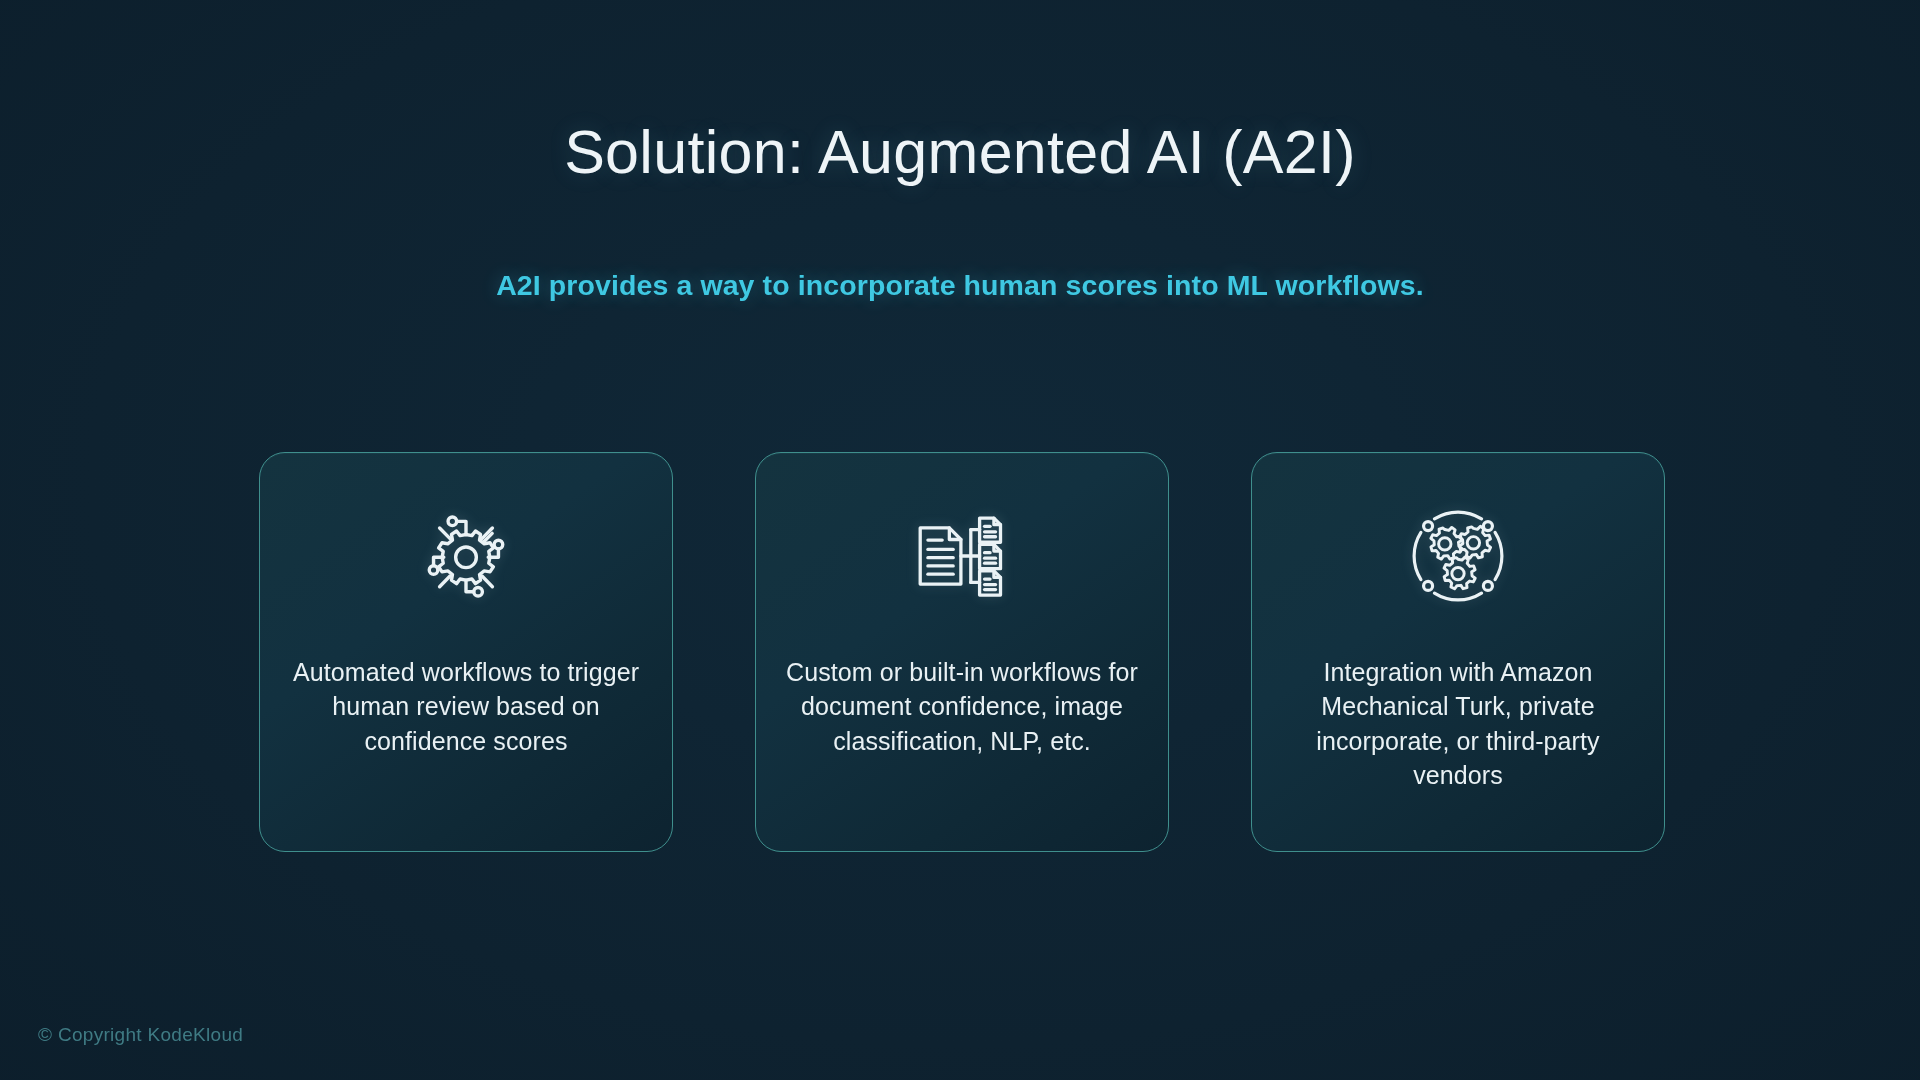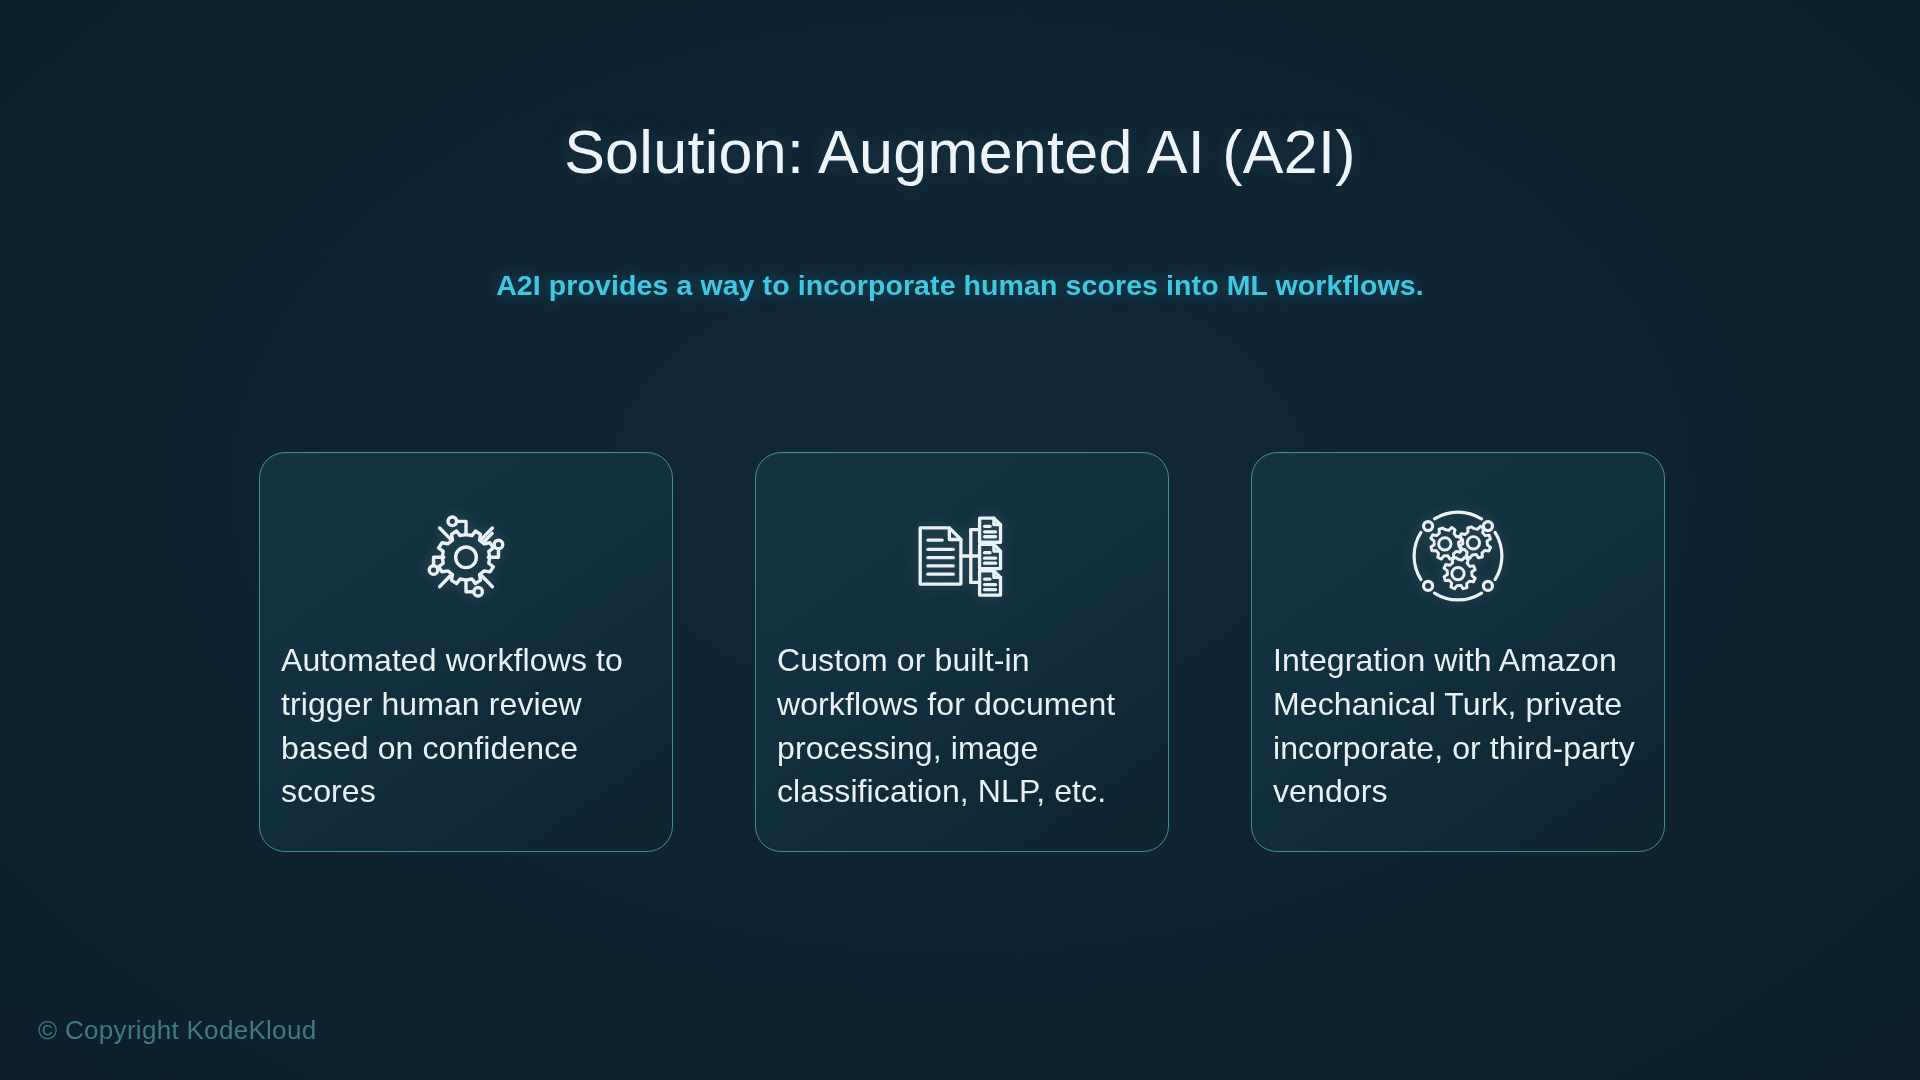--- a/index.html
+++ b/index.html
@@ -88,36 +88,36 @@
     flex: 0 0 auto;
     filter: drop-shadow(0 0 6px rgba(200, 230, 240, 0.18));
   }
   .card-icon svg {
     display: block;
     width: 110px;
     height: 110px;
   }
 
   .card-text {
-    margin-top: 28px;
+    margin-top: 44px;
     width: 370px;
-    text-align: left;
-    font-size: 32px;
+    text-align: center;
+    font-size: 25px;
     font-weight: 400;
     line-height: 1.37;
     color: #e9f1f4;
     letter-spacing: 0.1px;
   }
 
   
   .footer-copyright {
     position: absolute;
     left: 38px;
     bottom: 34px;
-    font-size: 26px;
+    font-size: 19px;
     font-weight: 400;
     color: #3f7b84;
     letter-spacing: 0.3px;
   }
 </style>
 </head>
 <body>
 
 <div class="slide">
 
@@ -197,21 +197,21 @@
           <path d="M70.5 52 L80.5 52"></path>
           <path d="M70.5 56.5 L80.5 56.5"></path>
 
           <path d="M66 63.5 L79 63.5 L85 69.5 L85 85.5 L66 85.5 Z"></path>
           <path d="M79 63.5 L79 69.5 L85 69.5"></path>
           <path d="M70.5 71 L75.5 71"></path>
           <path d="M70.5 76 L80.5 76"></path>
           <path d="M70.5 80.5 L80.5 80.5"></path>
         </svg>
       </div>
-      <div class="card-text">Custom or built-in workflows for document processing, image classification, NLP, etc.</div>
+      <div class="card-text">Custom or built-in workflows for document confidence, image classification, NLP, etc.</div>
     </div>
 
     <div class="card">
       <div class="card-icon">
         <svg viewBox="0 0 100 100" fill="none" stroke="#eaf2f5" stroke-width="2.9" stroke-linecap="round" stroke-linejoin="round">
 
           <path d="M28.6 16.3 A 40 40 0 0 1 71.4 16.3"></path>
           <path d="M83.7 28.6 A 40 40 0 0 1 83.7 71.4"></path>
           <path d="M71.4 83.7 A 40 40 0 0 1 28.6 83.7"></path>
           <path d="M16.3 71.4 A 40 40 0 0 1 16.3 28.6"></path>

